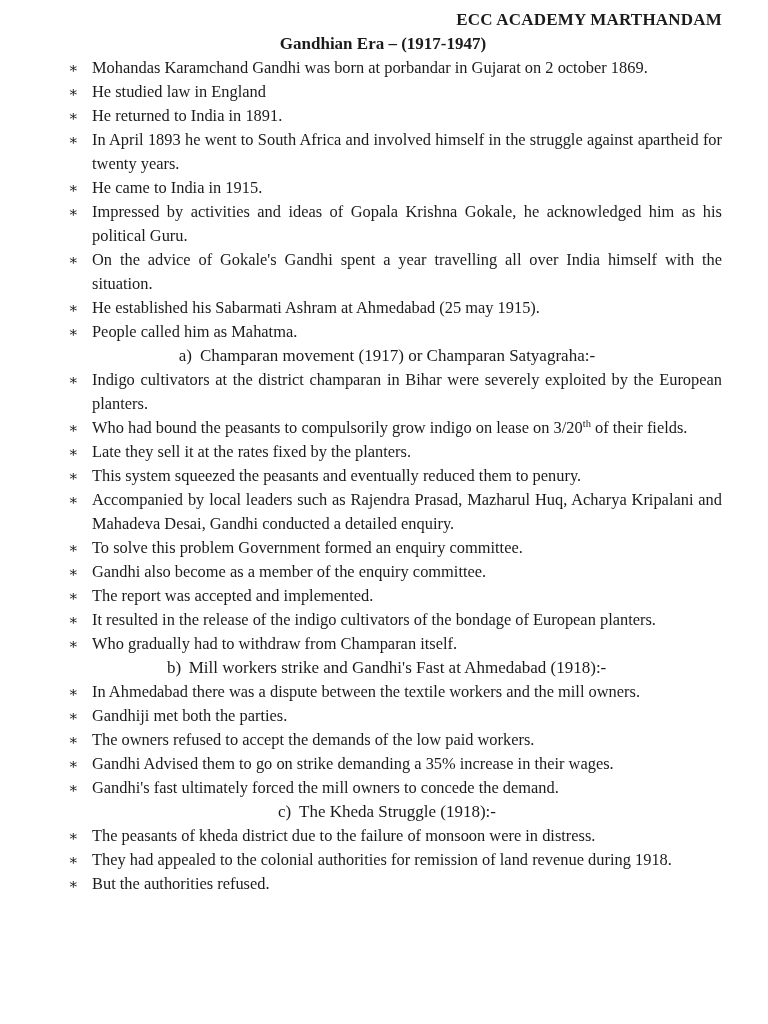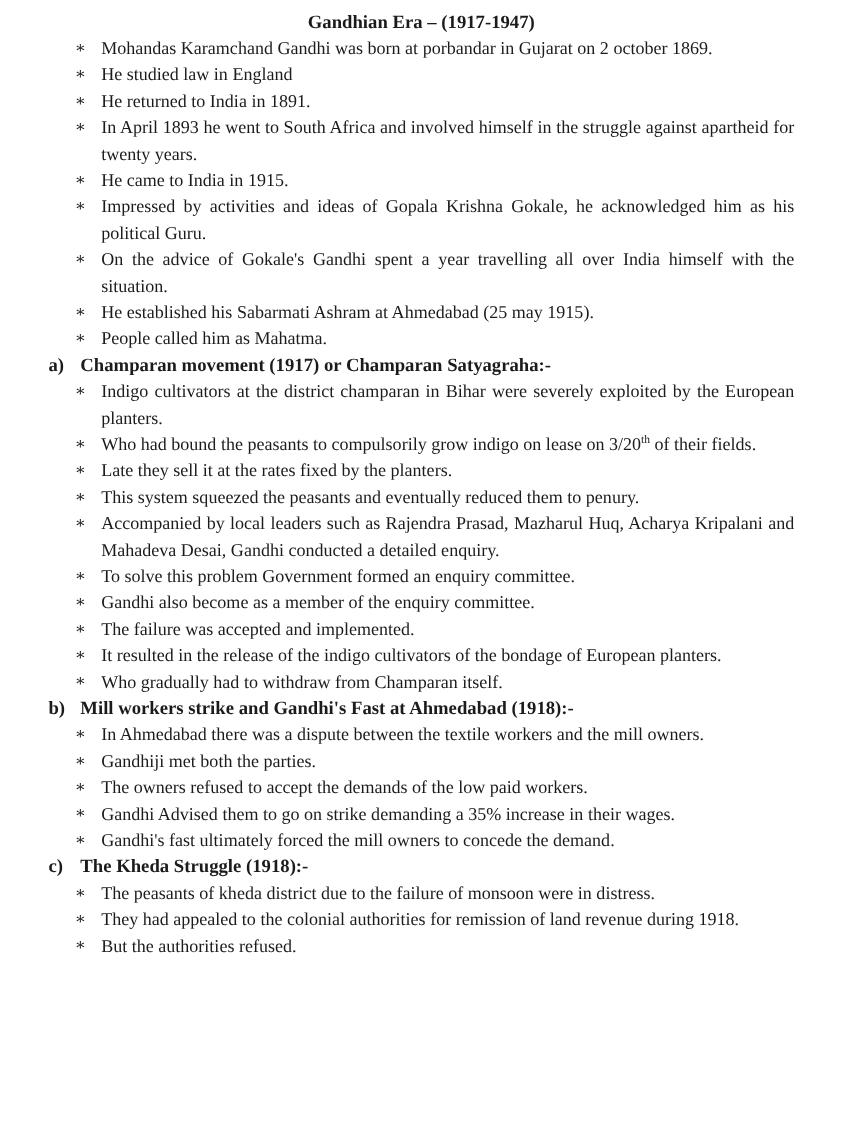--- a/index.html
+++ b/index.html
@@ -37,22 +37,23 @@
   .doc-title {
     text-align: center;
     font-weight: bold;
     font-size: 17px;
   }
   .heading {
     font-weight: bold;
     font-size: 17px;
   }
   .subheading {
-    font-weight: bold;
+    font-weight: normal;
     font-size: 17px;
+    text-align: center;
   }
   .sublabel {
     display: inline-block;
     width: 29px;
   }
   .bullet {
     position: relative;
     padding-left: 48px;
     text-align: justify;
   }
@@ -66,20 +67,21 @@
     font-size: 10.5px;
     line-height: 0;
     vertical-align: super;
   }
 </style>
 </head>
 <body>
 
 <div class="page">
 
+  <p class="header-right">ECC ACADEMY MARTHANDAM</p>
   <p class="doc-title">Gandhian Era – (1917-1947)</p>
 
 
   <p class="bullet"><span class="marker">∗</span><span>Mohandas Karamchand Gandhi was born at porbandar in Gujarat on 2 october 1869.</span></p>
   <p class="bullet"><span class="marker">∗</span><span>He studied law in England</span></p>
   <p class="bullet"><span class="marker">∗</span><span>He returned to India in 1891.</span></p>
   <p class="bullet"><span class="marker">∗</span><span>In April 1893 he went to South Africa and involved himself in the struggle against apartheid for twenty years.</span></p>
   <p class="bullet"><span class="marker">∗</span><span>He came to India in 1915.</span></p>
   <p class="bullet"><span class="marker">∗</span><span>Impressed by activities and ideas of Gopala Krishna Gokale, he acknowledged him as his political Guru.</span></p>
   <p class="bullet"><span class="marker">∗</span><span>On the advice of Gokale's Gandhi spent a year travelling all over India himself with the situation.</span></p>
@@ -89,21 +91,21 @@
 
   <p class="subheading"><span class="sublabel">a)</span><span>Champaran movement (1917) or Champaran Satyagraha:-</span></p>
 
   <p class="bullet"><span class="marker">∗</span><span>Indigo cultivators at the district champaran in Bihar were severely exploited by the European planters.</span></p>
   <p class="bullet"><span class="marker">∗</span><span><span>Who had bound the peasants to compulsorily grow indigo on lease on 3/20</span><sup>th</sup><span> of their fields.</span></span></p>
   <p class="bullet"><span class="marker">∗</span><span>Late they sell it at the rates fixed by the planters.</span></p>
   <p class="bullet"><span class="marker">∗</span><span>This system squeezed the peasants and eventually reduced them to penury.</span></p>
   <p class="bullet"><span class="marker">∗</span><span>Accompanied by local leaders such as Rajendra Prasad, Mazharul Huq, Acharya Kripalani and Mahadeva Desai, Gandhi conducted a detailed enquiry.</span></p>
   <p class="bullet"><span class="marker">∗</span><span>To solve this problem Government formed an enquiry committee.</span></p>
   <p class="bullet"><span class="marker">∗</span><span>Gandhi also become as a member of the enquiry committee.</span></p>
-  <p class="bullet"><span class="marker">∗</span><span>The failure was accepted and implemented.</span></p>
+  <p class="bullet"><span class="marker">∗</span><span>The report was accepted and implemented.</span></p>
   <p class="bullet"><span class="marker">∗</span><span>It resulted in the release of the indigo cultivators of the bondage of European planters.</span></p>
   <p class="bullet"><span class="marker">∗</span><span>Who gradually had to withdraw from Champaran itself.</span></p>
 
   <p class="subheading"><span class="sublabel">b)</span><span>Mill workers strike and Gandhi's Fast at Ahmedabad (1918):-</span></p>
 
   <p class="bullet"><span class="marker">∗</span><span>In Ahmedabad there was a dispute between the textile workers and the mill owners.</span></p>
   <p class="bullet"><span class="marker">∗</span><span>Gandhiji met both the parties.</span></p>
   <p class="bullet"><span class="marker">∗</span><span>The owners refused to accept the demands of the low paid workers.</span></p>
   <p class="bullet"><span class="marker">∗</span><span>Gandhi Advised them to go on strike demanding a 35% increase in their wages.</span></p>
   <p class="bullet"><span class="marker">∗</span><span>Gandhi's fast ultimately forced the mill owners to concede the demand.</span></p>

